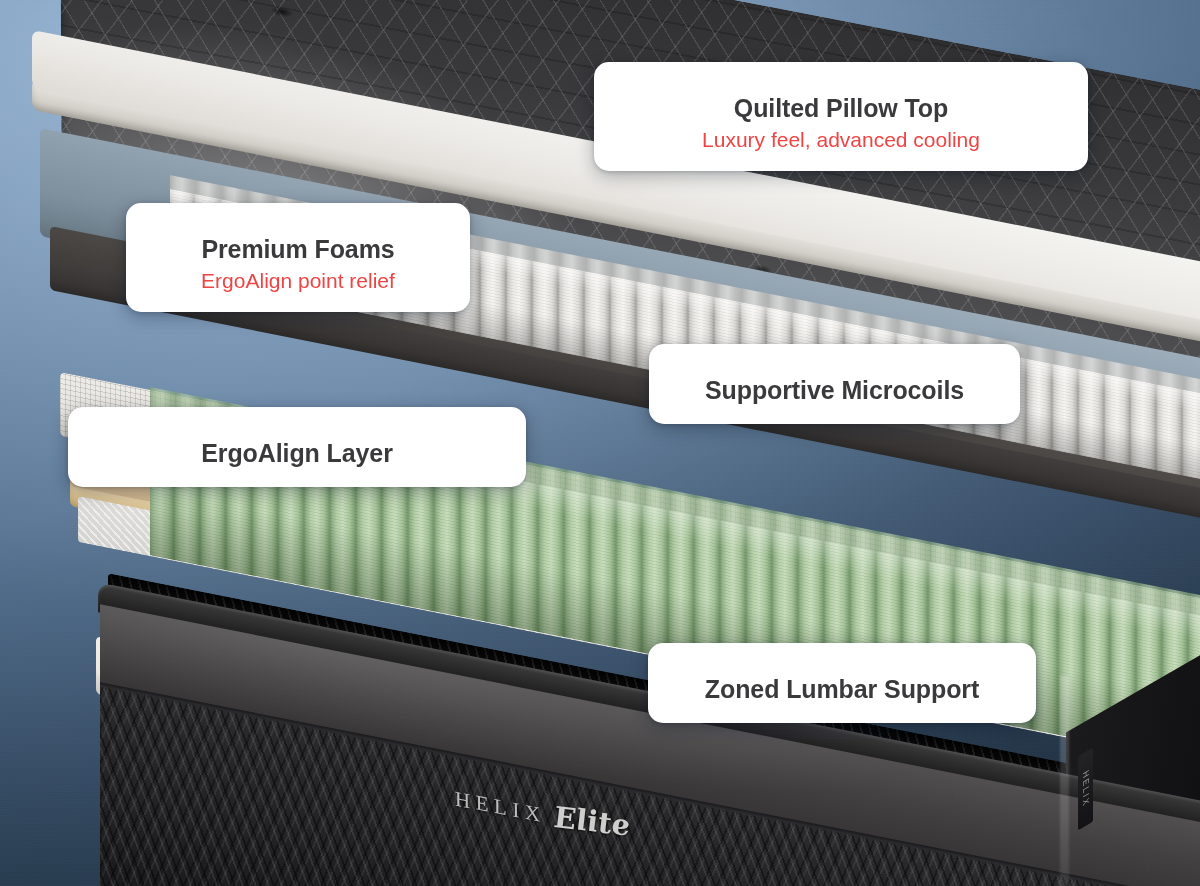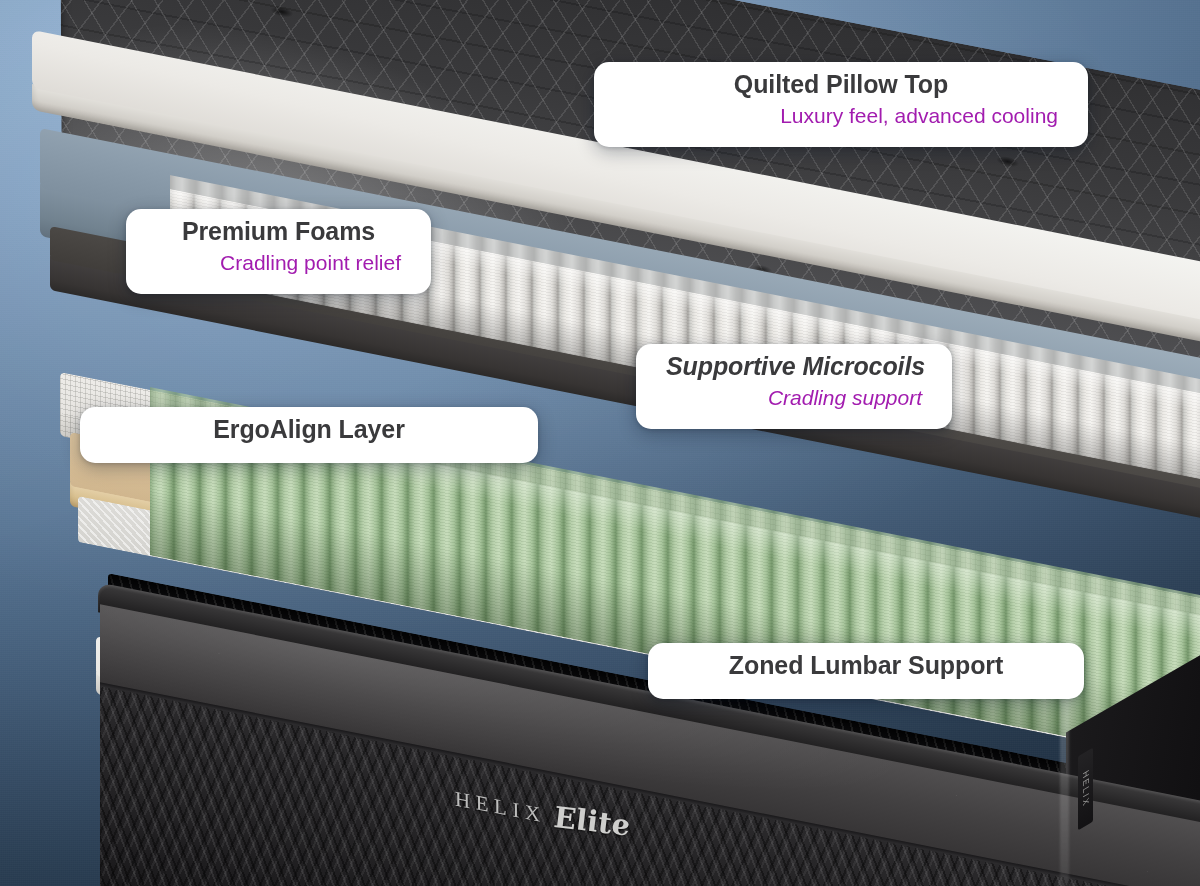--- a/index.html
+++ b/index.html
@@ -373,47 +373,46 @@
     font-size:8.5px; letter-spacing:2.2px;
     color:rgba(205,205,203,.72);
     writing-mode:vertical-rl;
   }
 
   
   .callout {
     position:absolute;
     background:#ffffff;
     border-radius:15px;
-    padding:8px 30px 19px;
+    padding:32px 30px 19px;
     text-align:center;
     box-shadow:0 5px 18px rgba(8,18,32,.30), 0 1px 4px rgba(8,18,32,.18);
   }
   .callout h3 {
     font-size:25px;
     font-weight:700;
     color:#3a3a3c;
     letter-spacing:-.1px;
     line-height:1.16;
     white-space:nowrap;
   }
   .callout p {
     margin-top:4px;
     font-size:21px;
     font-weight:400;
-    color:#a21caf;
+    color:#ef4444;
     line-height:1.2;
     white-space:nowrap;
-    text-align:right;
   }
 
   #c0 { left:594px; top:62px;  width:494px; }
-  #c1 { left:126px; top:209px; width:305px; }
-  #c2 { left:636px; top:344px; width:316px;font-style:italic; }
-  #c3 { left:80px;  top:407px; width:458px; }
-  #c4 { left:648px; top:643px; width:436px; }
+  #c1 { left:126px; top:203px; width:344px; }
+  #c2 { left:649px; top:344px; width:371px; }
+  #c3 { left:68px;  top:407px; width:458px; }
+  #c4 { left:648px; top:643px; width:388px; }
 </style>
 </head>
 <body>
 
 <div id="stage">
 
   <div class="bg"></div>
   <div class="bg-vignette"></div>
   <div class="bg-noise"></div>
 
@@ -476,26 +475,25 @@
 
   </div>
 
   <div class="callout" id="c0">
     <h3>Quilted Pillow Top</h3>
     <p>Luxury feel, advanced cooling</p>
   </div>
 
   <div class="callout" id="c1">
     <h3>Premium Foams</h3>
-    <p>Cradling point relief</p>
+    <p>ErgoAlign point relief</p>
   </div>
 
   <div class="callout" id="c2">
     <h3>Supportive Microcoils</h3>
-    <p>Cradling support</p>
   </div>
 
   <div class="callout" id="c3">
     <h3>ErgoAlign Layer</h3>
   </div>
 
   <div class="callout" id="c4">
     <h3>Zoned Lumbar Support</h3>
   </div>
 

